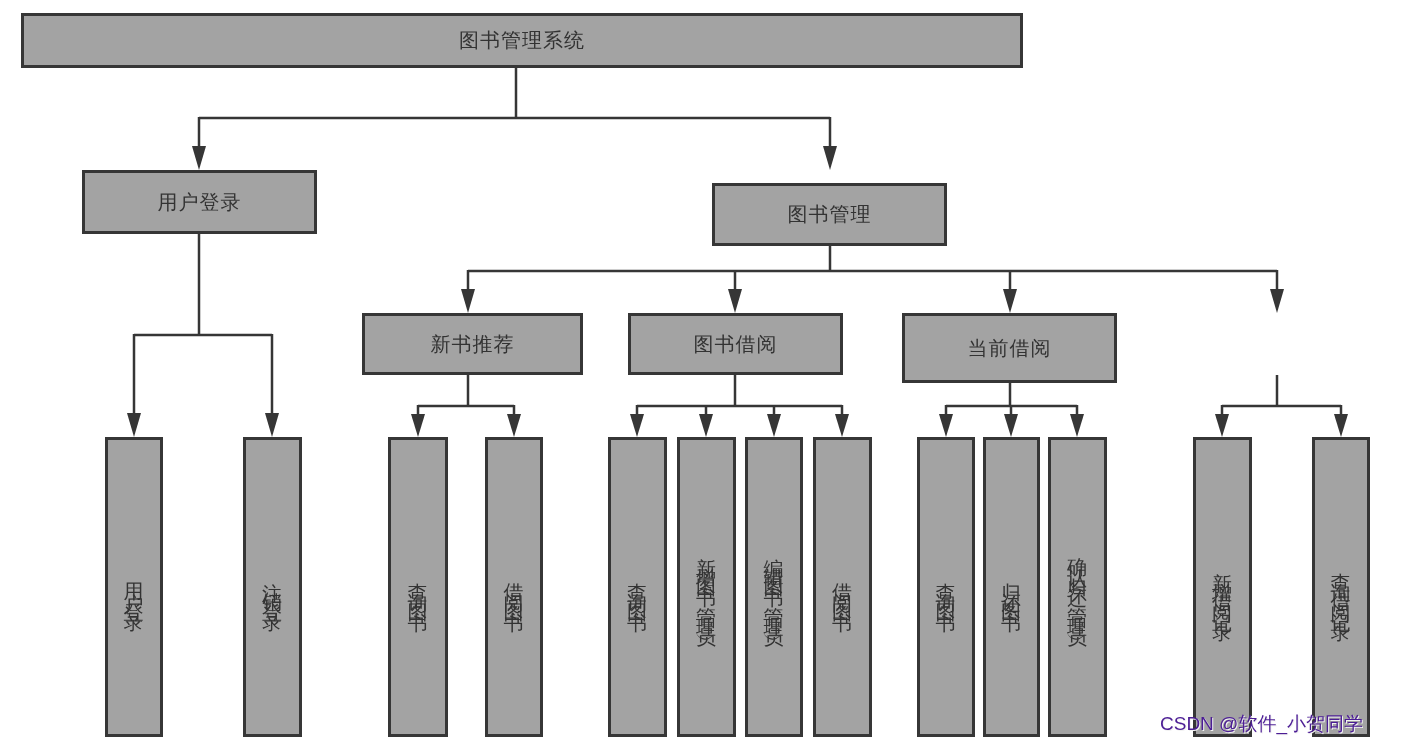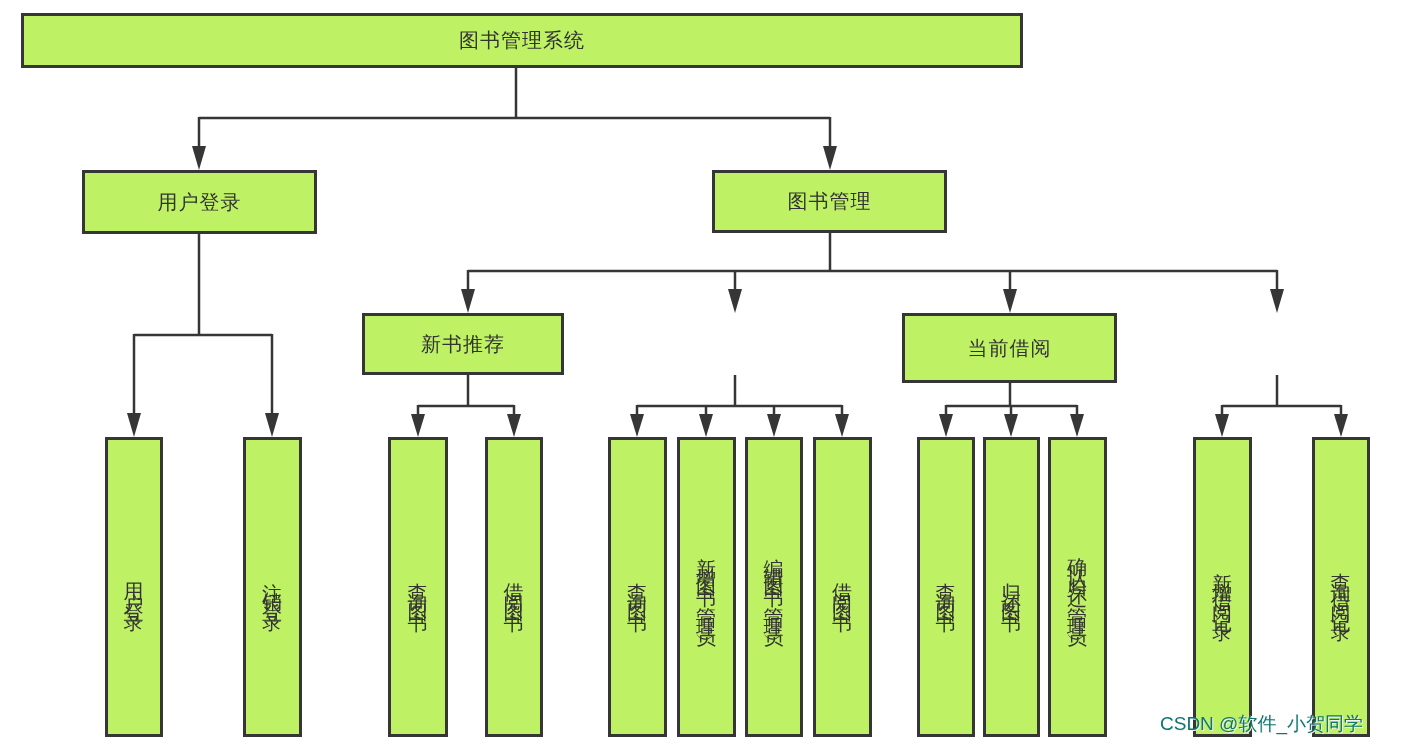--- a/index.html
+++ b/index.html
@@ -20,21 +20,21 @@
     left: 0;
     top: 0;
     width: 1405px;
     height: 747px;
     pointer-events: none;
   }
   .box {
     position: absolute;
     box-sizing: border-box;
     border: 3px solid #363636;
-    background: #bef264;
+    background: #a3a3a3;
     color: #333333;
     display: flex;
     align-items: center;
     justify-content: center;
   }
   .hbox span {
     font-size: 20px;
     letter-spacing: 1px;
     white-space: nowrap;
   }
@@ -48,21 +48,21 @@
     font-size: 20px;
     letter-spacing: 10px;
     line-height: 1;
     white-space: nowrap;
   }
   .watermark {
     position: absolute;
     left: 1160px;
     top: 711px;
     font-size: 19px;
-    color: #0f766e;
+    color: #4c1d95;
     text-shadow: 1px 1px 0 #f2f2f2;
     white-space: nowrap;
   }
   svg line { stroke: #363636; stroke-width: 2.5; }
   svg polygon { fill: #363636; stroke: none; }
 </style>
 </head>
 <body>
 
 <div id="canvas">
@@ -143,26 +143,29 @@
     </g>
   </svg>
 
   <div class="box hbox root-box" style="left:21px;top:13px;width:1002px;height:55px;">
     <span>图书管理系统</span>
   </div>
 
   <div class="box hbox" style="left:82px;top:170px;width:235px;height:64px;">
     <span>用户登录</span>
   </div>
-  <div class="box hbox" style="left:712px;top:170px;width:235px;height:63px;">
+  <div class="box hbox" style="left:712px;top:183px;width:235px;height:63px;">
     <span>图书管理</span>
   </div>
 
-  <div class="box hbox" style="left:362px;top:313px;width:202px;height:62px;">
+  <div class="box hbox" style="left:362px;top:313px;width:221px;height:62px;">
     <span>新书推荐</span>
+  </div>
+  <div class="box hbox" style="left:628px;top:313px;width:215px;height:62px;">
+    <span>图书借阅</span>
   </div>
   <div class="box hbox" style="left:902px;top:313px;width:215px;height:70px;">
     <span>当前借阅</span>
   </div>
 
   <div class="box leaf" style="left:105px;top:437px;width:58px;height:300px;">
     <span>用户登录</span>
   </div>
   <div class="box leaf" style="left:243px;top:437px;width:59px;height:300px;">
     <span>注销登录</span>

